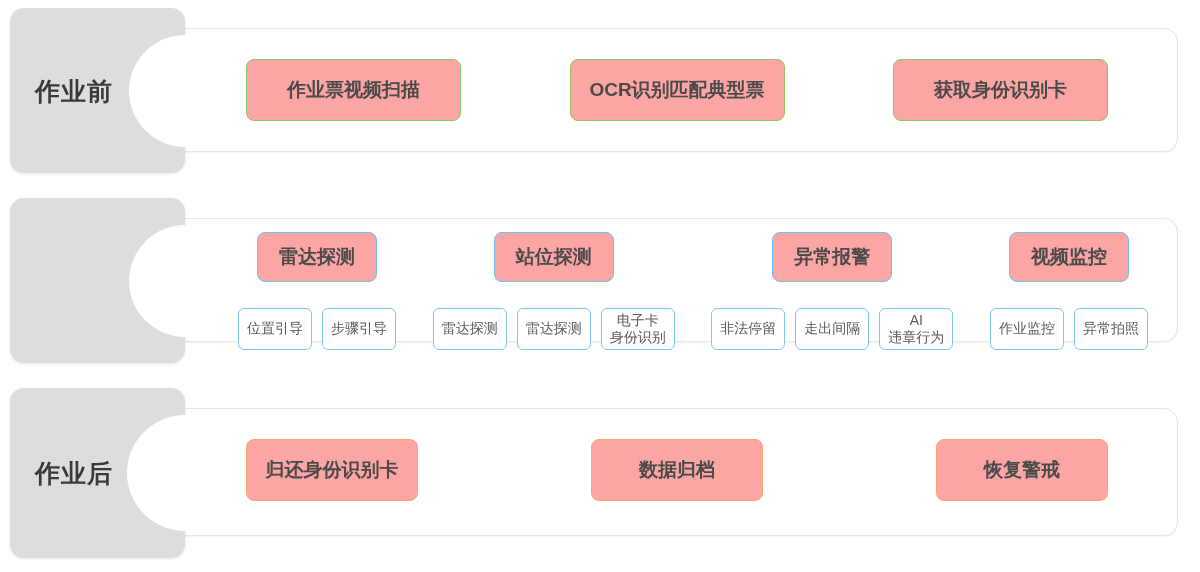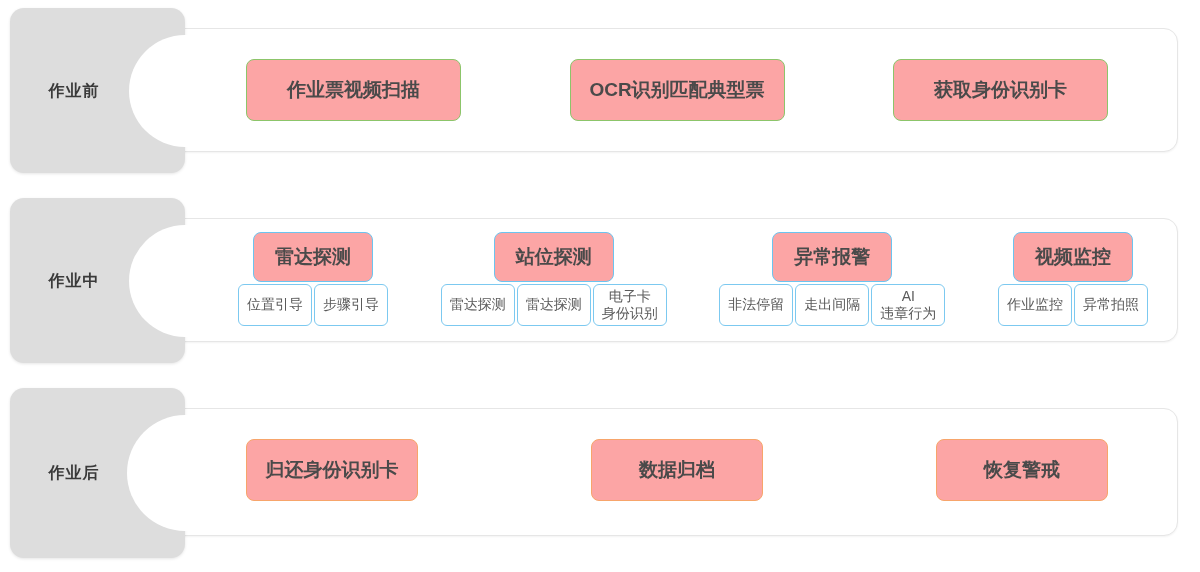--- a/index.html
+++ b/index.html
@@ -77,21 +77,21 @@
     right: -58px;
   }
 
   .phase-label {
     position: absolute;
     left: 0;
     top: 50%;
     transform: translateY(-50%);
     width: 128px;
     text-align: center;
-    font-size: 16px;
+    font-size: 25px;
     font-weight: bold;
     color: #3a3a3a;
     letter-spacing: 1px;
     z-index: 3;
   }
 
   
   .groups {
     position: absolute;
     left: 190px;
@@ -141,22 +141,22 @@
   .main-box.blue {
     border: 1.6px solid #6cc4ef;
     width: 120px;
     height: 50px;
     font-size: 19px;
   }
 
   
   .subs {
     display: flex;
-    margin-top: 2px;
-    gap: 2px;
+    margin-top: 26px;
+    gap: 10px;
   }
   .sub-box {
     display: flex;
     align-items: center;
     justify-content: center;
     min-width: 72px;
     height: 42px;
     padding: 0 8px;
     border: 1.2px solid #7cc9f0;
     border-radius: 6px;
@@ -200,21 +200,20 @@
       </div>
       <div class="sp" style="flex:0 0 62px;"></div>
     </div>
   </div>
 
   <div class="phase-row r1">
     <div class="content-panel"></div>
 
     <div class="phase-tab">
       <div class="notch"></div>
-      <div class="phase-label">作业中</div>
     </div>
 
     <div class="groups">
       <div class="sp" style="flex:0 0 48px;"></div>
 
       <div class="group">
         <div class="main-box blue">雷达探测</div>
         <div class="subs">
           <div class="sub-box">位置引导</div>
           <div class="sub-box">步骤引导</div>

